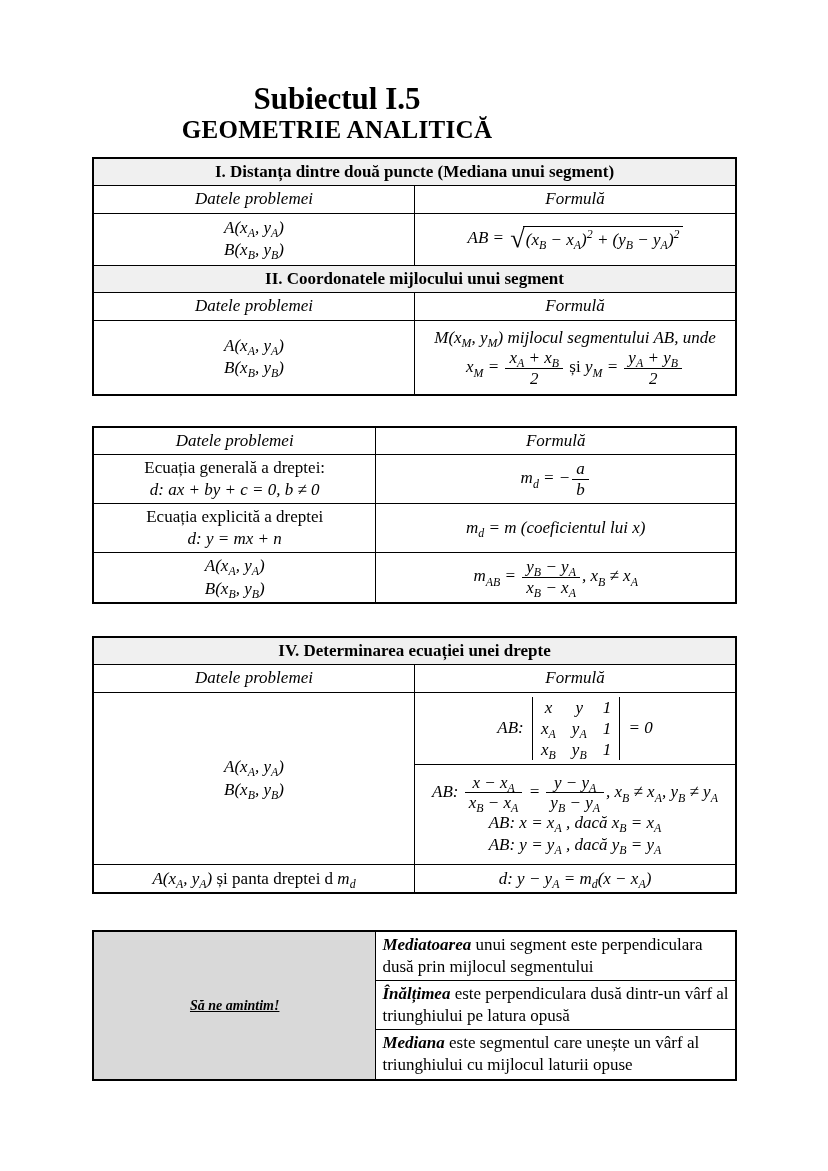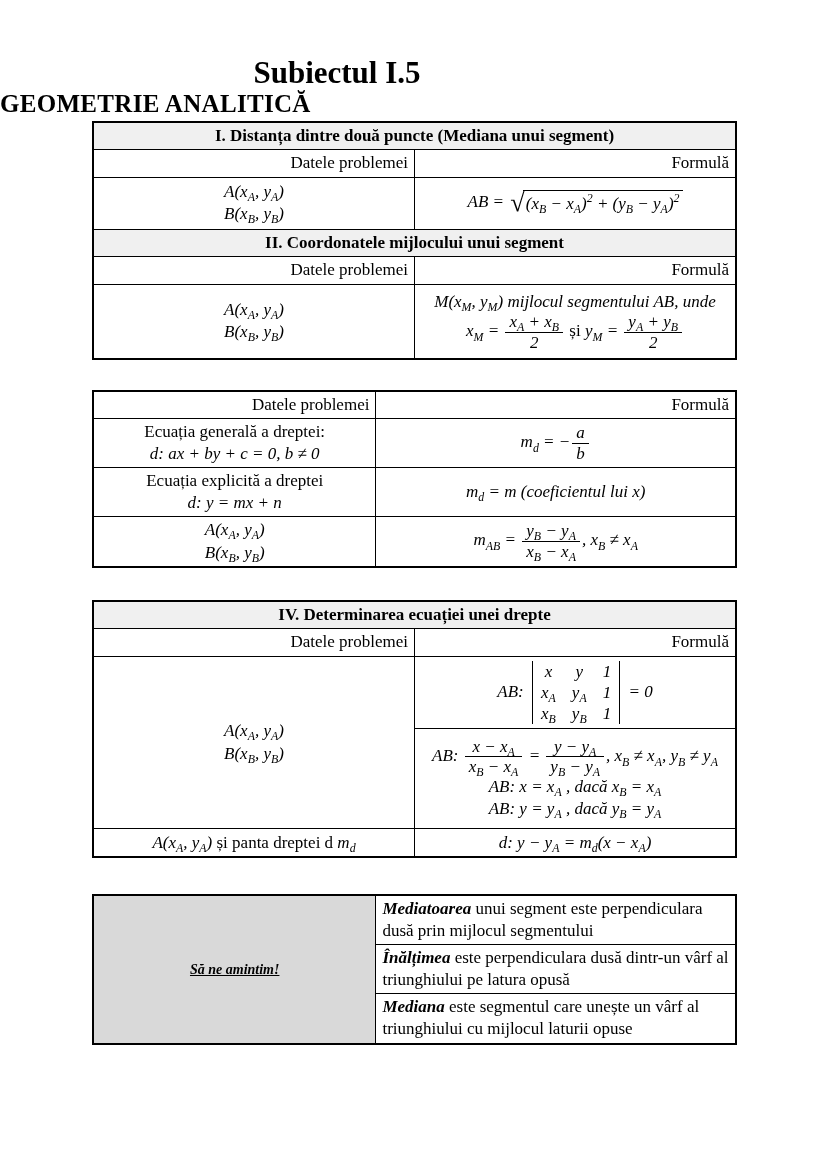--- a/index.html
+++ b/index.html
@@ -6,37 +6,37 @@
     --sec-bg:#f0f0f0;
     --remember-bg:#d9d9d9;
     --border:#000;
   }
   *{box-sizing:border-box;}
   html,body{margin:0;padding:0;}
   body{
     width:828px;height:1171px;background:#fff;color:#000;
     font-family:"Liberation Serif", serif;overflow:hidden;
   }
-  .page{width:674px;height:1171px;padding-top:56px;}
+  .page{width:674px;height:1171px;padding-top:82px;}
   .title{font-size:31px;font-weight:bold;text-align:center;line-height:1.1;margin:0;}
-  .subtitle{font-size:25px;font-weight:bold;line-height:1.15;margin:0 0 2px 0;letter-spacing:.3px;}
+  .subtitle{font-size:25px;font-weight:bold;text-align:center;line-height:1.15;margin:0 0 12px 0;letter-spacing:.3px;}
 
   table.sheet{
     width:645px;margin-left:92px;border-collapse:collapse;
     border:2px solid var(--border);table-layout:fixed;
   }
   table.sheet td{
     border:1px solid var(--border);padding:2px 6px;vertical-align:middle;
     font-size:17px;line-height:1.3;
   }
   td.sec{
     background:var(--sec-bg);font-weight:bold;text-align:center;
     font-size:17px;padding:3px 4px;
   }
-  td.colh{text-align:right;height:28px;}
+  td.colh{font-style:italic;text-align:center;height:28px;}
   td.datacell, td.formcell{text-align:center;}
   .math{font-style:italic;}
   .rm{font-style:normal;}
   sub{font-size:70%;line-height:0;}
   sup{font-size:70%;line-height:0;}
   .math-line{display:block;text-align:center;}
   .roman-line{display:block;text-align:center;font-style:normal;}
 
   
   .frac{display:inline-block;vertical-align:middle;text-align:center;margin:0 2px;}

